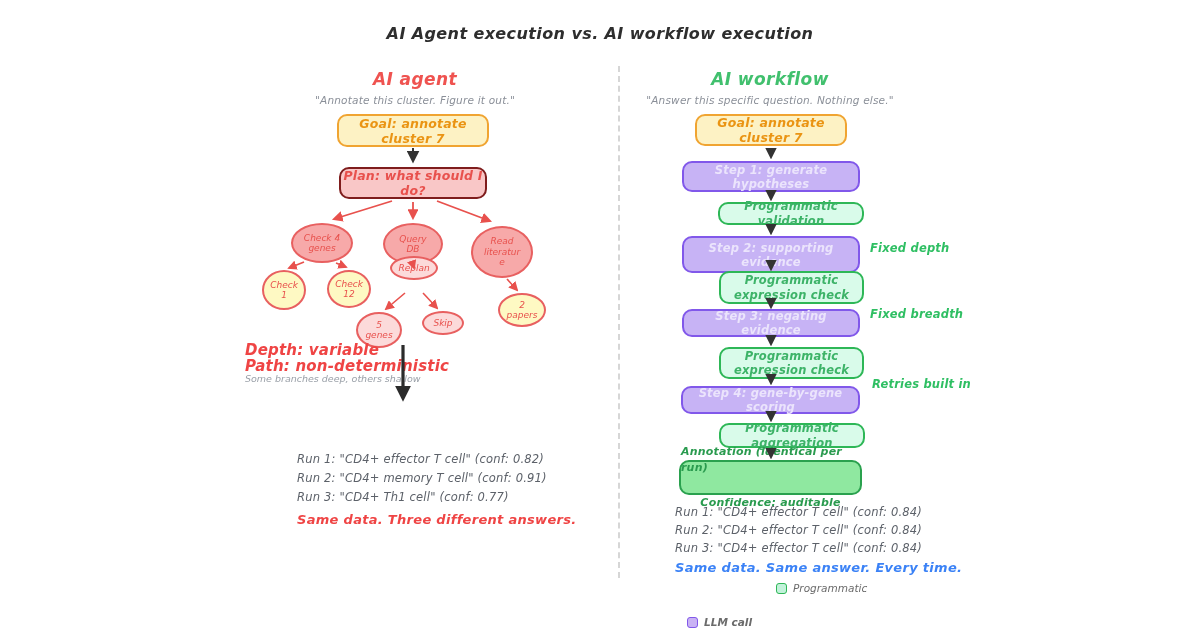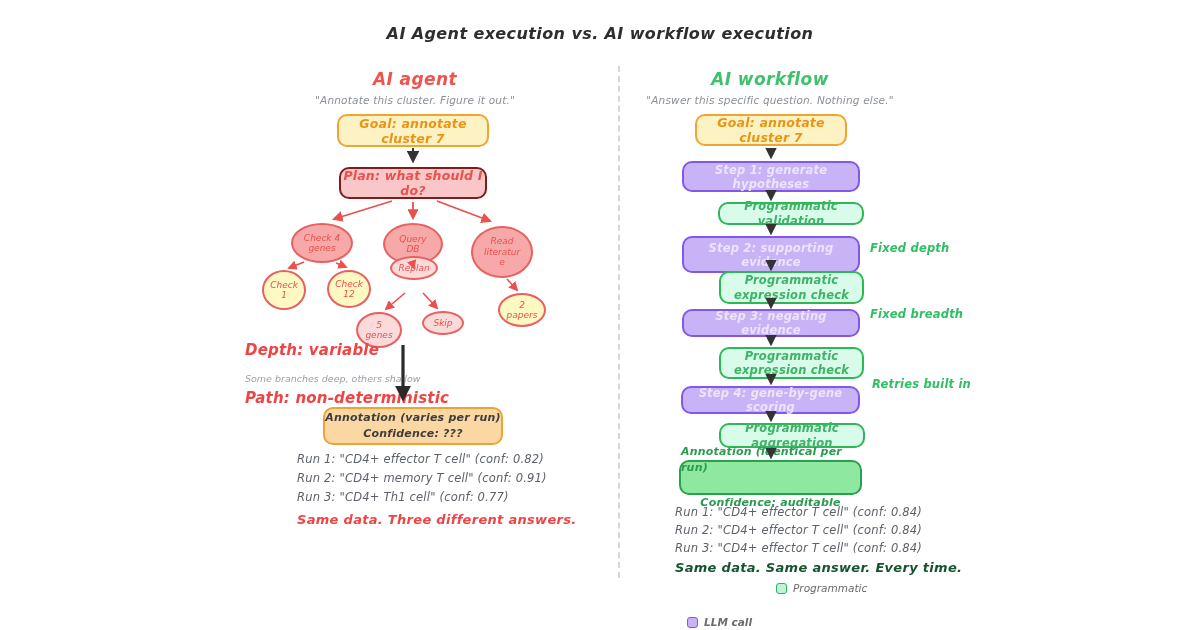--- a/index.html
+++ b/index.html
@@ -45,21 +45,21 @@
   .annot-box { display:flex; flex-direction:column; align-items:center; justify-content:center;
     border-radius:10px; font-size:11px; font-weight:600; line-height:1.45; letter-spacing:.2px; }
   .annot-left { left:323px; top:407px; width:180px; height:38px;
     background:#fbd7a4; border:2px solid #eda335; color:#3d3d3d; }
   .annot-right { left:679px; top:460px; width:183px; height:35px;
     background:#8fe8a0; border:2px solid #2aa14e; color:#2a9b4f;gap:20px; }
 
   .run-line { font-size:11.5px; color:#5c6169; letter-spacing:.2px; }
   .summary { font-size:13px; font-weight:bold; letter-spacing:.3px; }
   .summary-red { color:#ef4444; }
-  .summary-green { color:#14532d; }
+  .summary-green { color:#3b82f6; }
 
   .step-llm { background:#c7b3f5; border:2px solid #8158ea; color:#ebe4fc;
     font-size:11.5px; border-radius:10px; }
   .step-prog { background:#d9fbea; border:2px solid #2eb757; color:#3db368;
     font-size:11.5px; border-radius:10px; line-height:1.25;margin-left:20px; }
   .side-label { color:#2fbf63; font-weight:600; font-size:11.5px; letter-spacing:.2px; }
 
   .legend-item { display:flex; align-items:center; gap:6px; }
   .legend-swatch { width:11px; height:11px; border-radius:3px; }
   .swatch-llm { background:#c9b2f4; border:1.5px solid #8158ea; }
@@ -96,27 +96,23 @@
   <div class="abs ellipse ell-mid" style="left:327px;top:270px;width:44px;height:38px;">Check
 12</div>
   <div class="abs ellipse ell-light" style="left:390px;top:256px;width:48px;height:24px;">Replan</div>
   <div class="abs ellipse ell-light" style="left:356px;top:312px;width:46px;height:36px;">5
 genes</div>
   <div class="abs ellipse ell-light" style="left:422px;top:311px;width:42px;height:24px;">Skip</div>
   <div class="abs ellipse ell-mid" style="left:498px;top:293px;width:48px;height:34px;">2
 papers</div>
 
   <div class="abs red-note" style="left:245px;top:341px;">Depth: variable</div>
-  <div class="abs red-note" style="left:245px;top:357px;margin-top:32px;">Path: non-deterministic</div>
+  <div class="abs red-note" style="left:245px;top:357px;">Path: non-deterministic</div>
   <div class="abs gray-note" style="left:245px;top:373px;">Some branches deep, others shallow</div>
 
-  <div class="abs annot-box annot-left">
-    <span>Annotation (varies per run)</span>
-    <span>Confidence: ???</span>
-  </div>
 
   <div class="abs run-line" style="left:297px;top:452px;">Run 1: "CD4+ effector T cell" (conf: 0.82)</div>
   <div class="abs run-line" style="left:297px;top:471px;">Run 2: "CD4+ memory T cell" (conf: 0.91)</div>
   <div class="abs run-line" style="left:297px;top:490px;">Run 3: "CD4+ Th1 cell" (conf: 0.77)</div>
   <div class="abs col-heading workflow-heading center-text">AI workflow</div>
 
   <div class="abs summary summary-red" style="left:297px;top:512px;">Same data. Three different answers.</div>
   <div class="abs col-subtitle workflow-subtitle center-text">"Answer this specific question. Nothing else."</div>
 
   <div class="abs node-box goal-box goal-right">Goal: annotate cluster 7</div>

